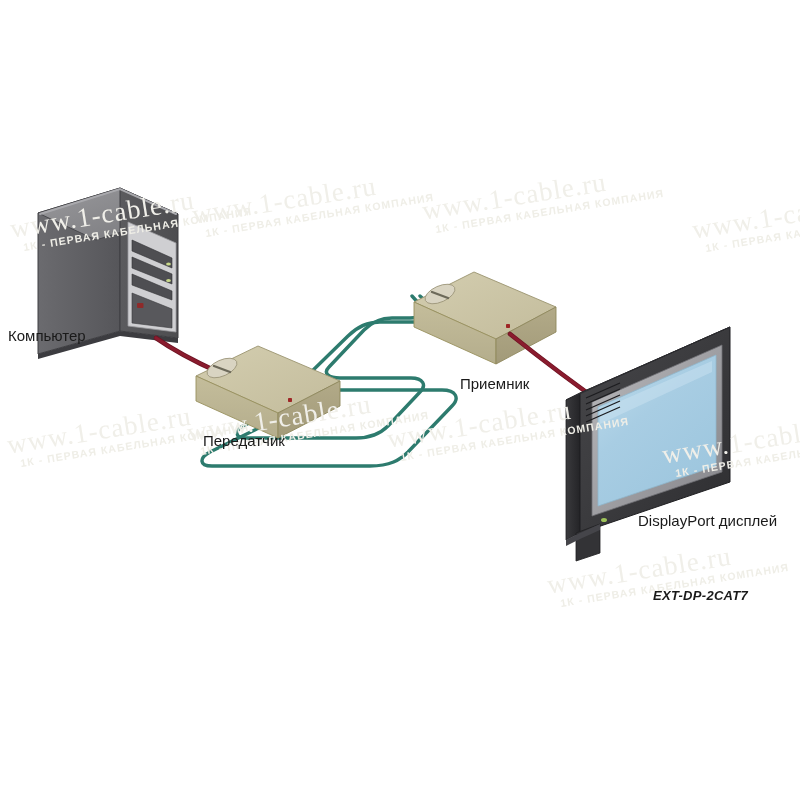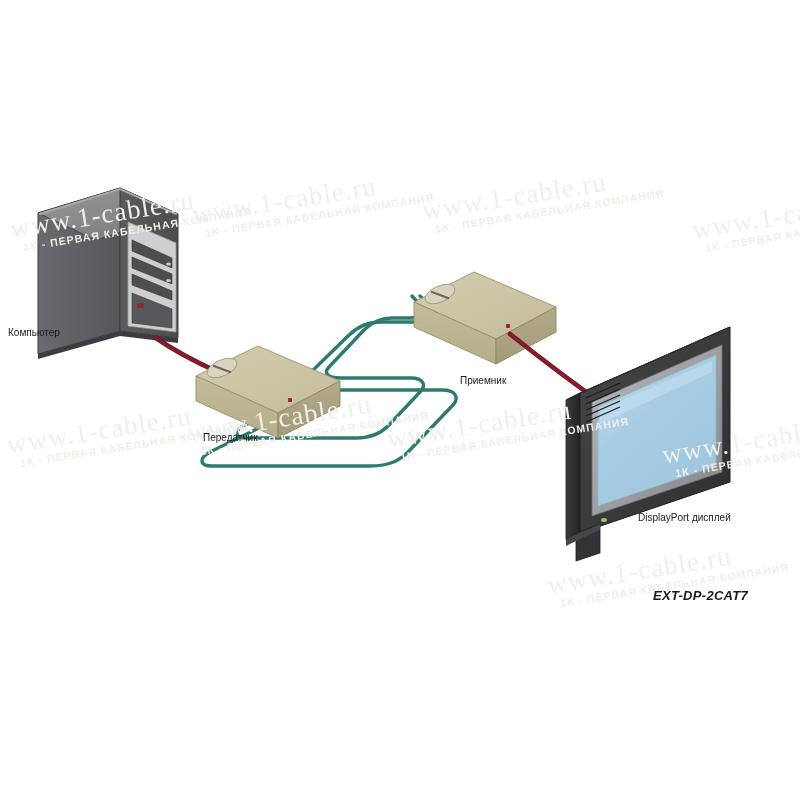--- a/index.html
+++ b/index.html
@@ -67,21 +67,21 @@
     font-family: "Liberation Sans", sans-serif;
     font-weight: bold;
   }
 
   
   .label {
     position: absolute;
     white-space: nowrap;
     color: #1a1a1a;
     font-family: "Liberation Sans", sans-serif;
-    font-size: 10px;
+    font-size: 15px;
     z-index: 6;
   }
   #label-model {
     font-style: italic;
     font-weight: bold;
     font-size: 13px;
     letter-spacing: 0.3px;
   }
 </style>
 </head>

